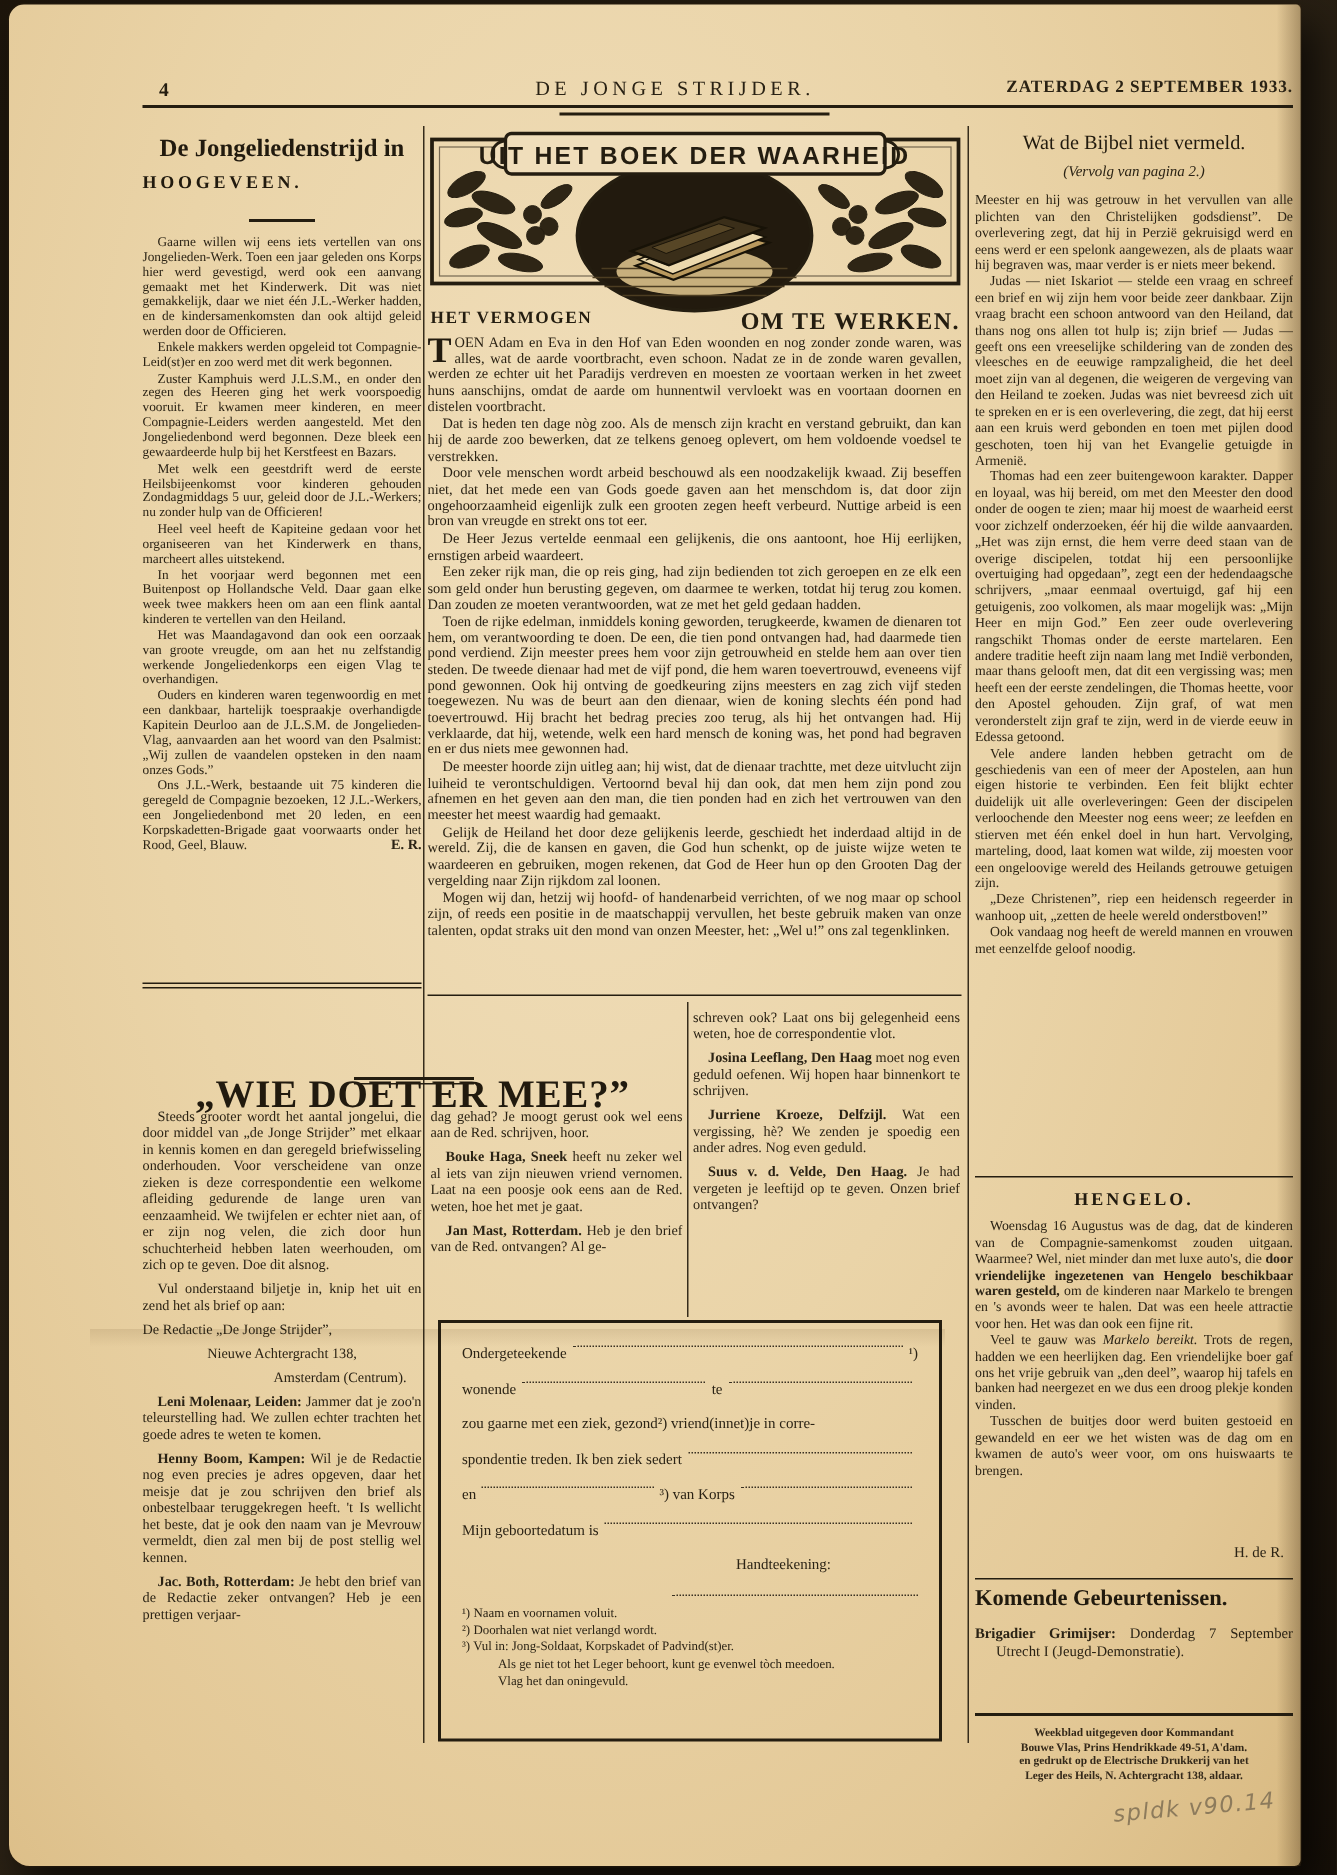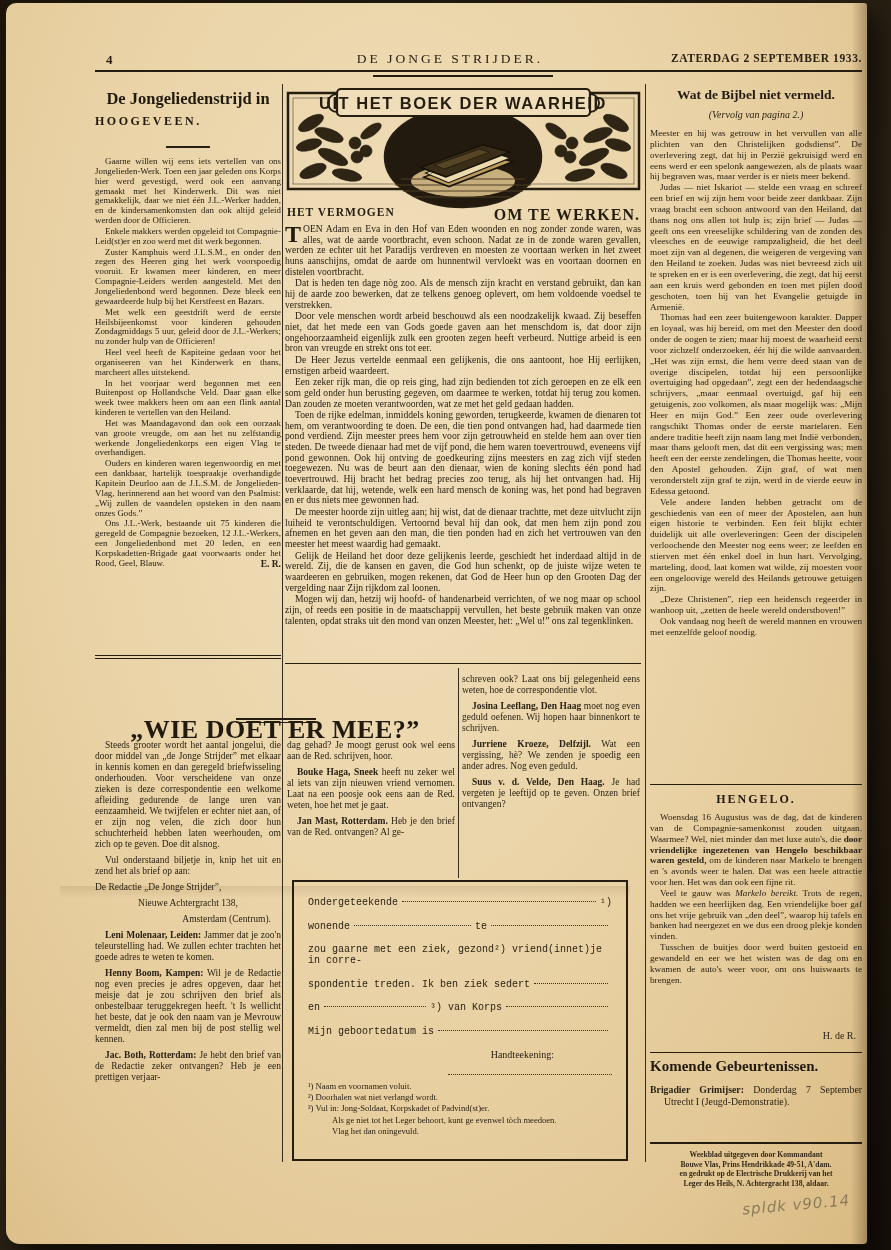--- a/index.html
+++ b/index.html
@@ -42,21 +42,21 @@
          letter-spacing:1px;color:#241d10;}
   .cap-right{left:472px;top:206px;width:168px;text-align:right;font-weight:bold;
          font-size:16px;letter-spacing:1px;color:#241d10;}
   .mid-body{left:285px;top:224px;width:356px;height:437px;overflow:hidden;
          font-size:9.6px;line-height:10.65px;}
   .mid-body p{margin-bottom:1px;}
   .dropcap{float:left;font-size:24px;line-height:19px;font-weight:bold;
          padding:1px 2px 0 0;color:#211a0e;}
   .nodent{text-indent:0;}
   
-  .h-right{left:650px;top:87px;width:212px;text-align:center;font-weight:bold;
+  .h-right{left:650px;top:87px;width:212px;text-align:center;font-weight:normal;
          font-size:13.5px;color:#211a0e;}
   .sub-right{left:650px;top:109px;width:212px;text-align:center;font-style:italic;
          font-size:10px;color:#2b2315;}
   .right-body{left:650px;top:128px;width:212px;height:654px;overflow:hidden;
          font-size:9.2px;line-height:10.85px;}
   .h-hengelo{left:650px;top:792px;width:212px;text-align:center;font-weight:bold;
          font-size:12px;letter-spacing:2px;color:#211a0e;}
   .hengelo-body{left:650px;top:812px;width:212px;height:216px;overflow:hidden;
          font-size:9.2px;line-height:10.85px;}
   .sig-hdr{left:650px;top:1030px;width:212px;text-align:right;font-size:10px;
@@ -75,21 +75,21 @@
   .wdm-col p{margin-bottom:5px;}
   .wdm1{left:95px;top:740px;width:186px;height:416px;}
   .wdm2{left:287px;top:740px;width:168px;height:136px;}
   .wdm3{left:462px;top:674px;width:178px;height:200px;}
   .addr{text-indent:0;margin-bottom:4px;}
   .addr.c{text-align:center;}
   .addr.r{text-align:right;padding-right:10px;}
   
   .coupon{left:292px;top:880px;width:336px;height:281px;border:2.5px solid #241d10;
          box-sizing:border-box;padding:15px 14px 0 14px;font-size:10px;color:#2b2315;}
-  .cline{display:flex;align-items:center;margin-bottom:12.5px;white-space:nowrap;font-family:Liberation Mono, monospace;}
+  .cline{display:flex;align-items:flex-start;margin-bottom:12.5px;white-space:nowrap;}
   .cline .dots{flex:1;border-bottom:1.8px dotted #3a3122;margin:0 4px 2px 4px;min-width:12px;}
   .cline.plain{display:block;white-space:normal;}
   .csig{text-align:right;padding-right:58px;margin:2px 0 2px 0;}
   .csigline{margin-left:140px;border-bottom:1.8px dotted #3a3122;height:12px;margin-bottom:6px;}
   .cfoot{font-size:8.6px;line-height:11.2px;}
   .cfoot.indent{padding-left:24px;}
   
   .handnote{left:742px;top:1194px;width:150px;font-family:"DejaVu Sans",sans-serif;
          font-style:italic;font-size:15px;letter-spacing:1px;color:#8d7b5c;
          transform:rotate(-5deg);}
@@ -115,21 +115,21 @@
   <div class="abs h-left2">HOOGEVEEN.</div>
   <div class="hrule" style="left:166px;top:146px;width:44px;height:2px;"></div>
   <div class="abs col-left-body">
     <p>Gaarne willen wij eens iets vertellen van ons Jongelieden-Werk. Toen een jaar geleden ons Korps hier werd gevestigd, werd ook een aanvang gemaakt met het Kinderwerk. Dit was niet gemakkelijk, daar we niet één J.L.-Werker hadden, en de kindersamenkomsten dan ook altijd geleid werden door de Officieren.</p>
     <p>Enkele makkers werden opgeleid tot Compagnie-Leid(st)er en zoo werd met dit werk begonnen.</p>
     <p>Zuster Kamphuis werd J.L.S.M., en onder den zegen des Heeren ging het werk voorspoedig vooruit. Er kwamen meer kinderen, en meer Compagnie-Leiders werden aangesteld. Met den Jongeliedenbond werd begonnen. Deze bleek een gewaardeerde hulp bij het Kerstfeest en Bazars.</p>
     <p>Met welk een geestdrift werd de eerste Heilsbijeenkomst voor kinderen gehouden Zondagmiddags 5 uur, geleid door de J.L.-Werkers; nu zonder hulp van de Officieren!</p>
     <p>Heel veel heeft de Kapiteine gedaan voor het organiseeren van het Kinderwerk en thans, marcheert alles uitstekend.</p>
     <p>In het voorjaar werd begonnen met een Buitenpost op Hollandsche Veld. Daar gaan elke week twee makkers heen om aan een flink aantal kinderen te vertellen van den Heiland.</p>
     <p>Het was Maandagavond dan ook een oorzaak van groote vreugde, om aan het nu zelfstandig werkende Jongeliedenkorps een eigen Vlag te overhandigen.</p>
-    <p>Ouders en kinderen waren tegenwoordig en met een dankbaar, hartelijk toespraakje overhandigde Kapitein Deurloo aan de J.L.S.M. de Jongelieden-Vlag, herinnerend aan het woord van den Psalmist: „Wij zullen de vaandelen opsteken in den naam onzes Gods.”</p>
+    <p>Ouders en kinderen waren tegenwoordig en met een dankbaar, hartelijk toespraakje overhandigde Kapitein Deurloo aan de J.L.S.M. de Jongelieden-Vlag, aanvaarden aan het woord van den Psalmist: „Wij zullen de vaandelen opsteken in den naam onzes Gods.”</p>
     <p>Ons J.L.-Werk, bestaande uit 75 kinderen die geregeld de Compagnie bezoeken, 12 J.L.-Werkers, een Jongeliedenbond met 20 leden, en een Korpskadetten-Brigade gaat voorwaarts onder het Rood, Geel, Blauw.</p>
     <div class="sig-right">E. R.</div>
   </div>
   <div class="hrule" style="left:95px;top:655px;width:186px;height:1px;"></div>
   <div class="hrule" style="left:95px;top:658px;width:186px;height:1px;"></div>
 
   <svg class="abs deco" viewBox="0 0 357 132">
     <rect x="3" y="10" width="351" height="96" fill="none" stroke="#241d10" stroke-width="2.5"></rect>
     <rect x="8" y="15" width="341" height="86" fill="none" stroke="#241d10" stroke-width=".8" opacity=".6"></rect>
 

